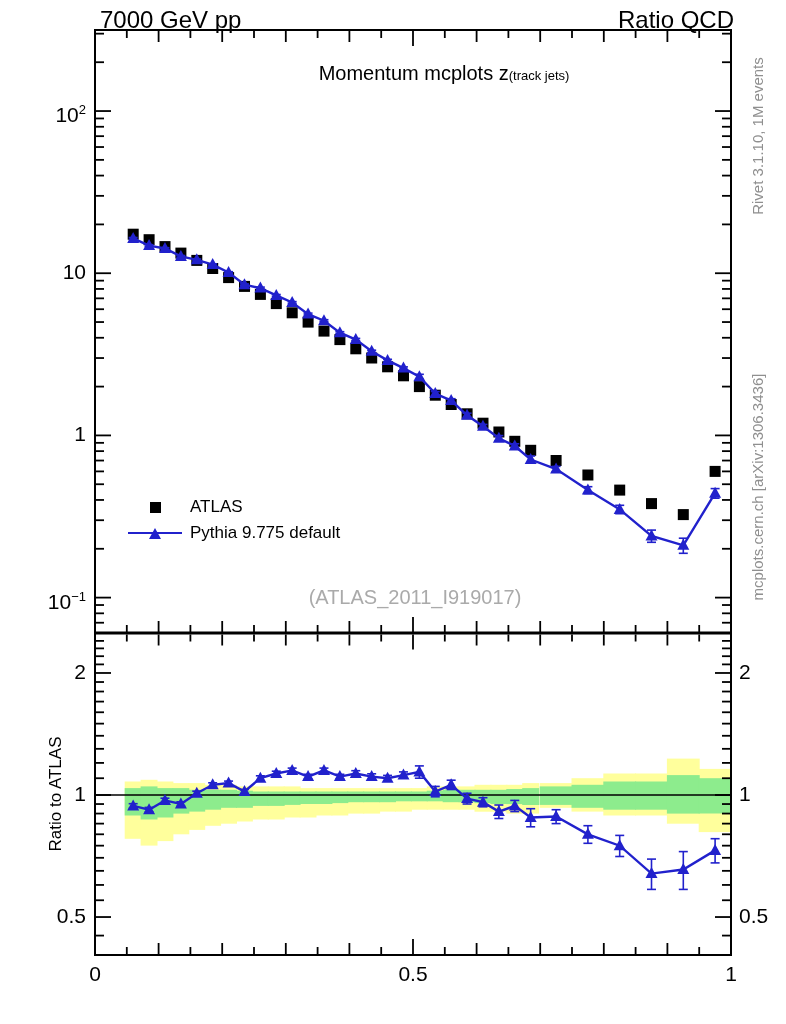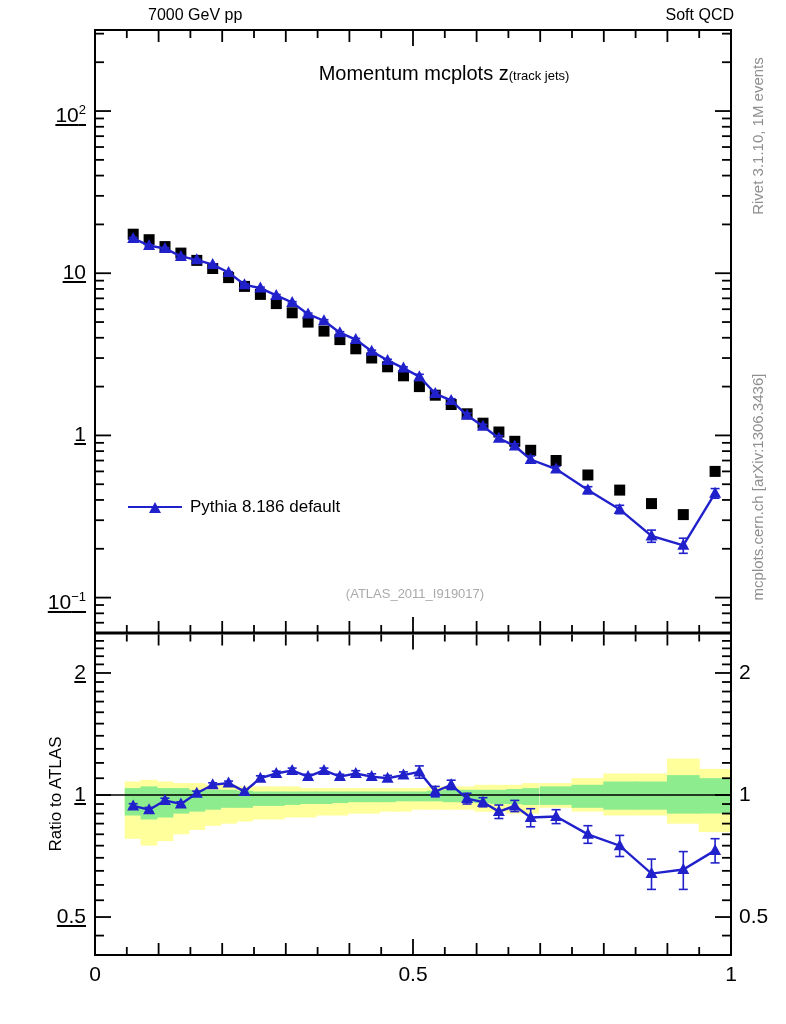--- a/index.html
+++ b/index.html
@@ -1,38 +1,38 @@
 <!DOCTYPE html>
 <html><head>
 <meta charset="utf-8">
 <style>
   html,body{margin:0;padding:0;background:#fff;}
   #page{position:relative;width:786px;height:1024px;background:#fff;overflow:hidden;
         font-family:"Liberation Sans","DejaVu Sans",sans-serif;color:#000;}
   #plot-svg{position:absolute;left:0;top:0;}
   .lbl{position:absolute;white-space:nowrap;}
-  .hdr{font-size:16px;top:6px;margin-left:48px;}
+  .hdr{font-size:24px;top:6px;}
   #header-left{left:100px;}
   #header-right{right:52px;}
   #plot-title{left:444px;top:62px;transform:translateX(-50%);font-size:20px;}
   #plot-title .sub{font-size:13px;}
-  .ytick{font-size:21px;left:0;width:86px;text-align:right;line-height:24px;text-decoration:underline;}
+  .ytick{font-size:21px;left:0;width:86px;text-align:right;line-height:24px;}
   .ytickR{font-size:21px;left:739px;text-align:left;line-height:24px;}
   .xtick{font-size:21px;width:60px;text-align:center;top:962px;line-height:24px;}
   sup{font-size:62%;}
   #legend{position:absolute;left:128px;top:494px;}
   .leg-row{display:flex;align-items:center;height:26px;}
   .leg-marker{width:54px;display:flex;align-items:center;justify-content:center;position:relative;}
   .leg-label{font-size:17px;margin-left:8px;}
   #atlas-marker{width:11px;height:11px;background:#000;}
   #pythia-marker{width:54px;height:13px;position:relative;}
   #pythia-marker .line{position:absolute;left:0;top:5.5px;width:54px;height:2.4px;}
   #pythia-marker .tri{position:absolute;left:21px;top:1px;width:0;height:0;
       border-left:6.5px solid transparent;border-right:6.5px solid transparent;}
-  #watermark{left:415px;top:586px;transform:translateX(-50%);font-size:13px;}
+  #watermark{left:415px;top:586px;transform:translateX(-50%);font-size:20px;}
   .side-note{font-size:15px;transform:translate(-50%,-50%) rotate(-90deg);}
   #ratio-axis-title{font-size:17px;transform:translate(-50%,-50%) rotate(-90deg);left:56px;top:794px;}
 </style>
 </head>
 <body>
 
 <div id="page">
   <svg id="plot-svg" width="786" height="1024">
       <g>
         <rect x="124.7" y="781.5" width="16.9" height="57.3" fill="#ffff9c"></rect>
@@ -596,33 +596,39 @@
         <line x1="96" y1="656.2069008565263" x2="104" y2="656.2069008565263"></line>
         <line x1="730" y1="656.2069008565263" x2="722" y2="656.2069008565263"></line>
         <line x1="96" y1="648.3814916153394" x2="104" y2="648.3814916153394"></line>
         <line x1="730" y1="648.3814916153394" x2="722" y2="648.3814916153394"></line>
         <line x1="96" y1="640.8891812835839" x2="104" y2="640.8891812835839"></line>
         <line x1="730" y1="640.8891812835839" x2="722" y2="640.8891812835839"></line>
       </g>
     </svg>
 
   <div id="header-left" class="lbl hdr">7000 GeV pp</div>
-  <div id="header-right" class="lbl hdr">Soft QCD</div>
+  <div id="header-right" class="lbl hdr">Ratio QCD</div>
 
   <div id="plot-title" class="lbl"><span>Momentum mcplots z</span><span class="sub">(track jets)</span></div>
 
   <div id="legend">
+    <div class="leg-row">
+      <span class="leg-marker">
+          <span id="atlas-marker"></span>
+        </span>
+      <span class="leg-label">ATLAS</span>
+    </div>
     <div class="leg-row">
       <span class="leg-marker">
         <span id="pythia-marker">
             <span class="line" style="background: rgb(33, 33, 204);"></span>
             <span class="tri" style="border-bottom: 11px solid rgb(33, 33, 204);"></span>
           </span>
       </span>
-      <span class="leg-label">Pythia 8.186 default</span>
+      <span class="leg-label">Pythia 9.775 default</span>
     </div>
   </div>
 
   <div id="watermark" class="lbl" style="color: rgb(170, 170, 170);">(ATLAS_2011_I919017)</div>
 
   <div class="lbl side-note" style="left: 757px; top: 136px; color: rgb(143, 143, 143);">Rivet 3.1.10,  1M events</div>
   <div class="lbl side-note" style="left: 757px; top: 487px; color: rgb(143, 143, 143);">mcplots.cern.ch [arXiv:1306.3436]</div>
 
   <div id="ratio-axis-title" class="lbl">Ratio to ATLAS</div>
 

